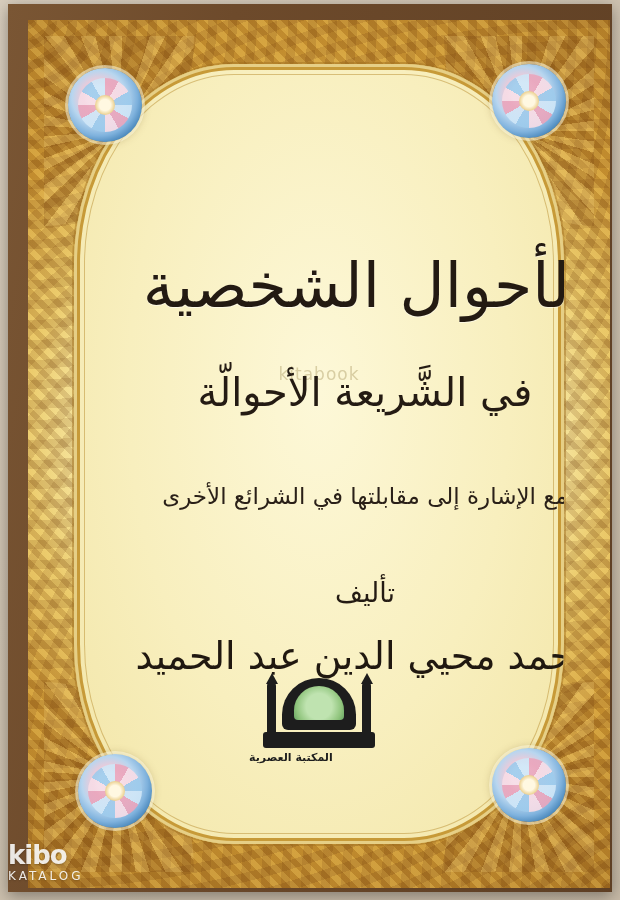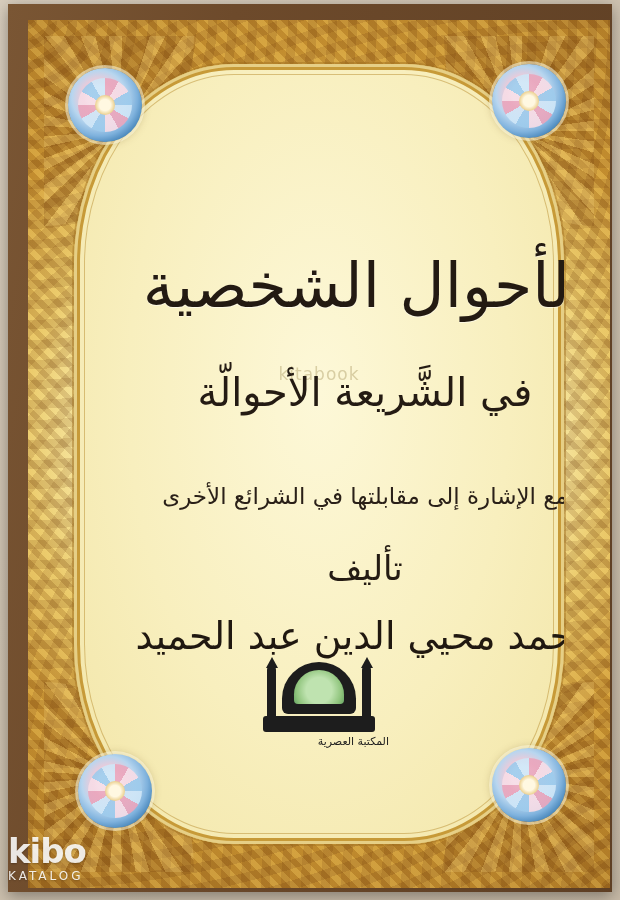--- a/index.html
+++ b/index.html
@@ -145,38 +145,39 @@
     color: #241b13;
     margin-top: 34px;
   }
   .title-note {
     font-size: 23px;
     line-height: 1.6;
     color: #2a2018;
     margin-top: 56px;
   }
   .by-label {
-    font-size: 34px;
+    font-size: 27px;
     color: #241b13;
-    margin-top: 34px;
+    margin-top: 63px;
   }
   .author-name {
     font-size: 38px;
     color: #201810;
     margin-top: 26px;
     letter-spacing: 1px;
   }
 
   
   .emblem {
     position: absolute;
-    left: 50%; bottom: 96px;
+    left: 50%; bottom: 80px;
     transform: translateX(-50%);
     width: 140px; height: 92px;
-    text-align: right;
+    text-align: left;
+    font-weight: bold;
   }
   .emblem .dome {
     position:absolute; left:50%; top:6px; transform:translateX(-50%);
     width: 74px; height: 52px;
     background: #1d1d1d;
     border-radius: 50% 50% 6px 6px / 70% 70% 6px 6px;
   }
   .emblem .dome-inner {
     position:absolute; left:50%; top:14px; transform:translateX(-50%);
     width: 50px; height: 34px;
@@ -213,21 +214,21 @@
 
   
   .site-watermark {
     position: absolute;
     left: 8px; bottom: 18px;
     color: rgba(255,255,255,.88);
     text-shadow: 0 1px 2px rgba(0,0,0,.25);
     line-height: 1;
   }
   .site-watermark .wm-main {
-    font-size: 34px;
+    font-size: 26px;
     font-weight: bold;
     letter-spacing: -1px;
     font-family: "DejaVu Sans", sans-serif;
   }
   .site-watermark .wm-sub {
     font-size: 12px;
     letter-spacing: 3px;
     margin-top: 2px;
   }
 </style>

